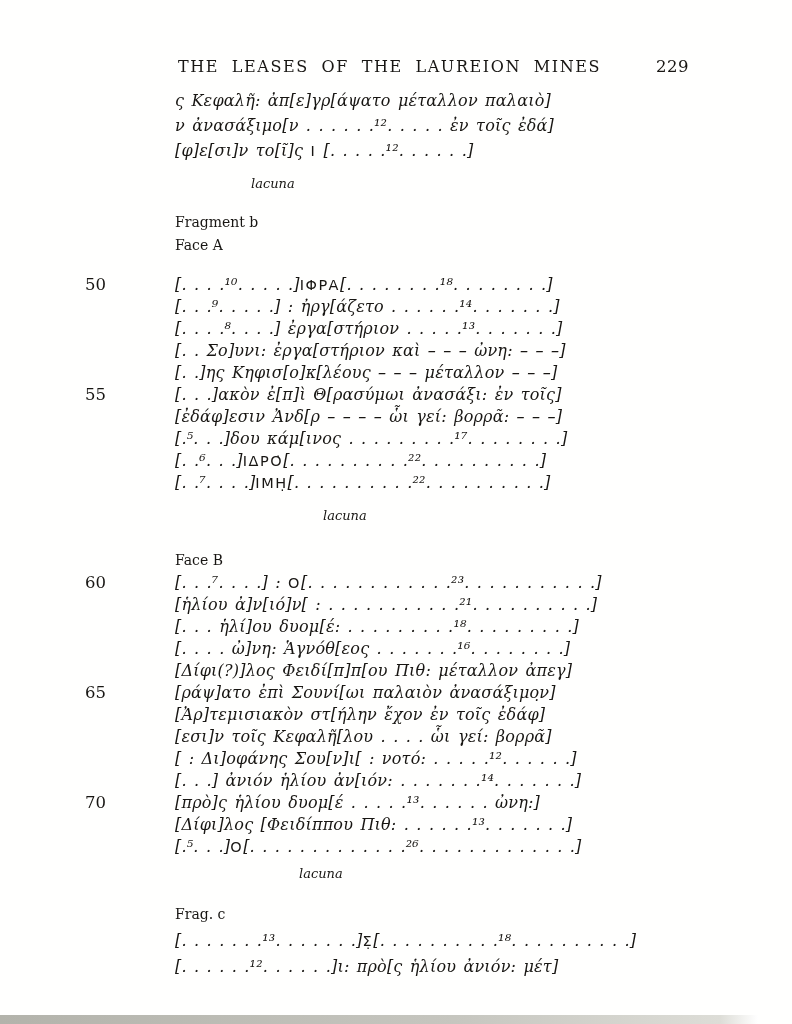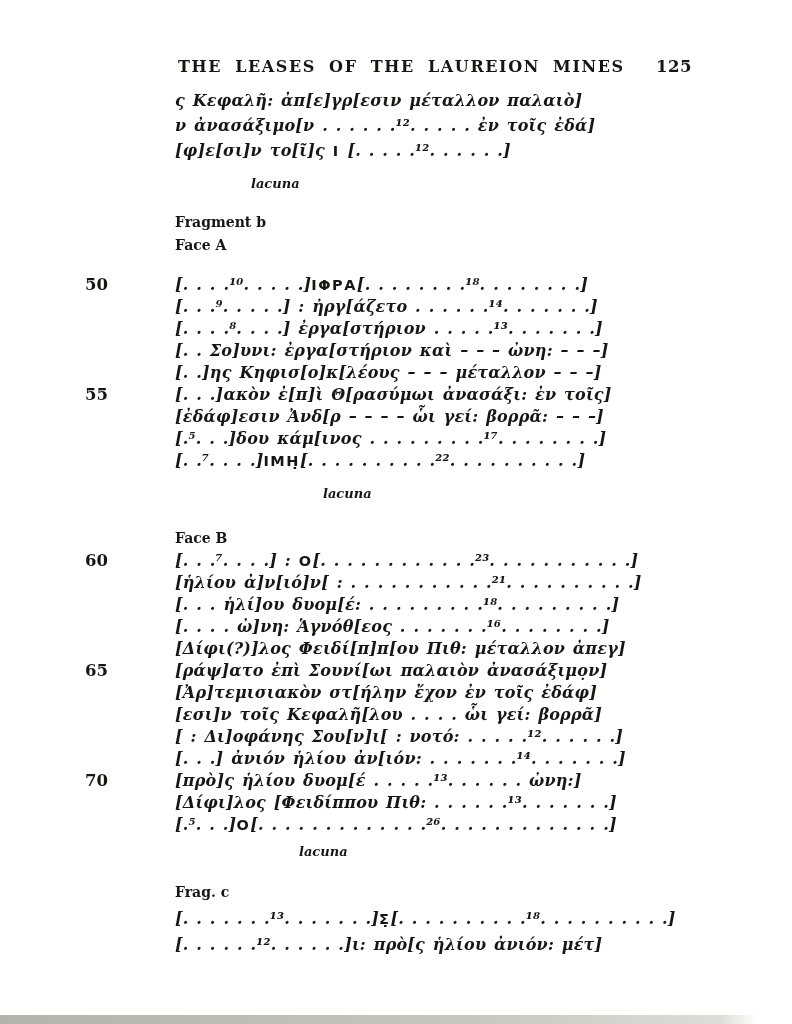--- a/index.html
+++ b/index.html
@@ -1,21 +1,21 @@
 <!DOCTYPE html>
 <html><head>
 <meta charset="utf-8">
 <style>
   html,body { margin:0; padding:0; }
   body {
     width:792px; height:1024px; position:relative;
     background:#ffffff; overflow:hidden;
     font-family:"DejaVu Serif", serif; color:#181613;
   }
-  .page { position:absolute; inset:0; background:#fffffe;font-weight:bold; }
+  .page { position:absolute; inset:0; background:#fffffe; }
 
   .running-head {
     position:absolute; top:57px; left:178px;
     font-size:16px; letter-spacing:1.6px; word-spacing:6px;
     white-space:nowrap;
   }
   .page-number {
     position:absolute; top:57px; left:656px;
     font-size:16.5px; letter-spacing:0.5px;
   }
@@ -52,39 +52,40 @@
   .scan-edge {
     position:absolute; left:0; bottom:0; width:758px; height:9px;
     background:linear-gradient(to right,#b3b3ab 0%,#c6c6bf 60%,#dddDd7 95%,#ffffff 100%);
   }
 </style>
 </head>
 <body>
 
 <div class="page">
   <div class="running-head">THE LEASES OF THE LAUREION MINES</div>
-  <div class="page-number">125</div>
+  <div class="page-number">229</div>
   <div class="content" id="content">
       <div class="sec-lines sec-a">
-        <div class="gline"><span class="grk">ς Κεφαλῆ: ἀπ[ε]γρ[εσιν μέταλλον παλαιὸ]</span></div>
+        <div class="gline"><span class="grk">ς Κεφαλῆ: ἀπ[ε]γρ[άψατο μέταλλον παλαιὸ]</span></div>
         <div class="gline"><span class="grk">ν ἀνασάξιμο[ν . . . . . .¹². . . . . ἐν τοῖς ἐδά]</span></div>
         <div class="gline"><span class="grk">[φ]ε[σι]ν το[ῖ]ς </span><span class="epi">Ι</span><span class="grk"> [. . . . .¹². . . . . .]</span></div>
       </div>
       <div class="lacuna lac-1">lacuna</div>
       <div class="heading h-fragb">Fragment b</div>
       <div class="heading h-facea">Face A</div>
       <div class="sec-lines sec-facea">
         <div class="gline"><span class="lineno">50</span><span class="grk">[. . . .¹⁰. . . . .]</span><span class="epi">ΙΦΡΑ</span><span class="grk">[. . . . . . . .¹⁸. . . . . . . .]</span></div>
         <div class="gline"><span class="grk">[. . .⁹. . . . .] : ἠργ[άζετο . . . . . .¹⁴. . . . . . .]</span></div>
         <div class="gline"><span class="grk">[. . . .⁸. . . .] ἐργα[στήριον . . . . .¹³. . . . . . .]</span></div>
         <div class="gline"><span class="grk">[. . Σο]υνι: ἐργα[στήριον καὶ – – – ὠνη: – – –]</span></div>
         <div class="gline"><span class="grk">[. .]ης Κηφισ[ο]κ[λέους – – – μέταλλον – – –]</span></div>
         <div class="gline"><span class="lineno">55</span><span class="grk">[. . .]ακὸν ἐ[π]ὶ Θ[ρασύμωι ἀνασάξι: ἐν τοῖς]</span></div>
         <div class="gline"><span class="grk">[ἐδάφ]εσιν Ἀνδ[ρ – – – – ὧι γεί: βορρᾶ: – – –]</span></div>
         <div class="gline"><span class="grk">[.⁵. . .]δου κάμ[ινος . . . . . . . . .¹⁷. . . . . . . .]</span></div>
+        <div class="gline"><span class="grk">[. .⁶. . .]</span><span class="epi">ΙΔΡΟ̇</span><span class="grk">[. . . . . . . . . .²². . . . . . . . . .]</span></div>
         <div class="gline"><span class="grk">[. .⁷. . . .]</span><span class="epi">ΙΜΗ̣</span><span class="grk">[. . . . . . . . . .²². . . . . . . . . .]</span></div>
       </div>
       <div class="lacuna lac-2">lacuna</div>
       <div class="heading h-faceb">Face B</div>
       <div class="sec-lines sec-faceb">
         <div class="gline"><span class="lineno">60</span><span class="grk">[. . .⁷. . . .] : </span><span class="epi">Ο</span><span class="grk">[. . . . . . . . . . . .²³. . . . . . . . . . .]</span></div>
         <div class="gline"><span class="grk">[ἡλίου ἀ]ν[ιό]ν[ : . . . . . . . . . . .²¹. . . . . . . . . .]</span></div>
         <div class="gline"><span class="grk">[. . . ἡλί]ου δυομ[έ: . . . . . . . . .¹⁸. . . . . . . . .]</span></div>
         <div class="gline"><span class="grk">[. . . . ὠ]νη: Ἁγνόθ[εος . . . . . . .¹⁶. . . . . . . .]</span></div>
         <div class="gline"><span class="grk">[Δίφι(?)]λος Φειδί[π]π[ου Πιθ: μέταλλον ἀπεγ]</span></div>

